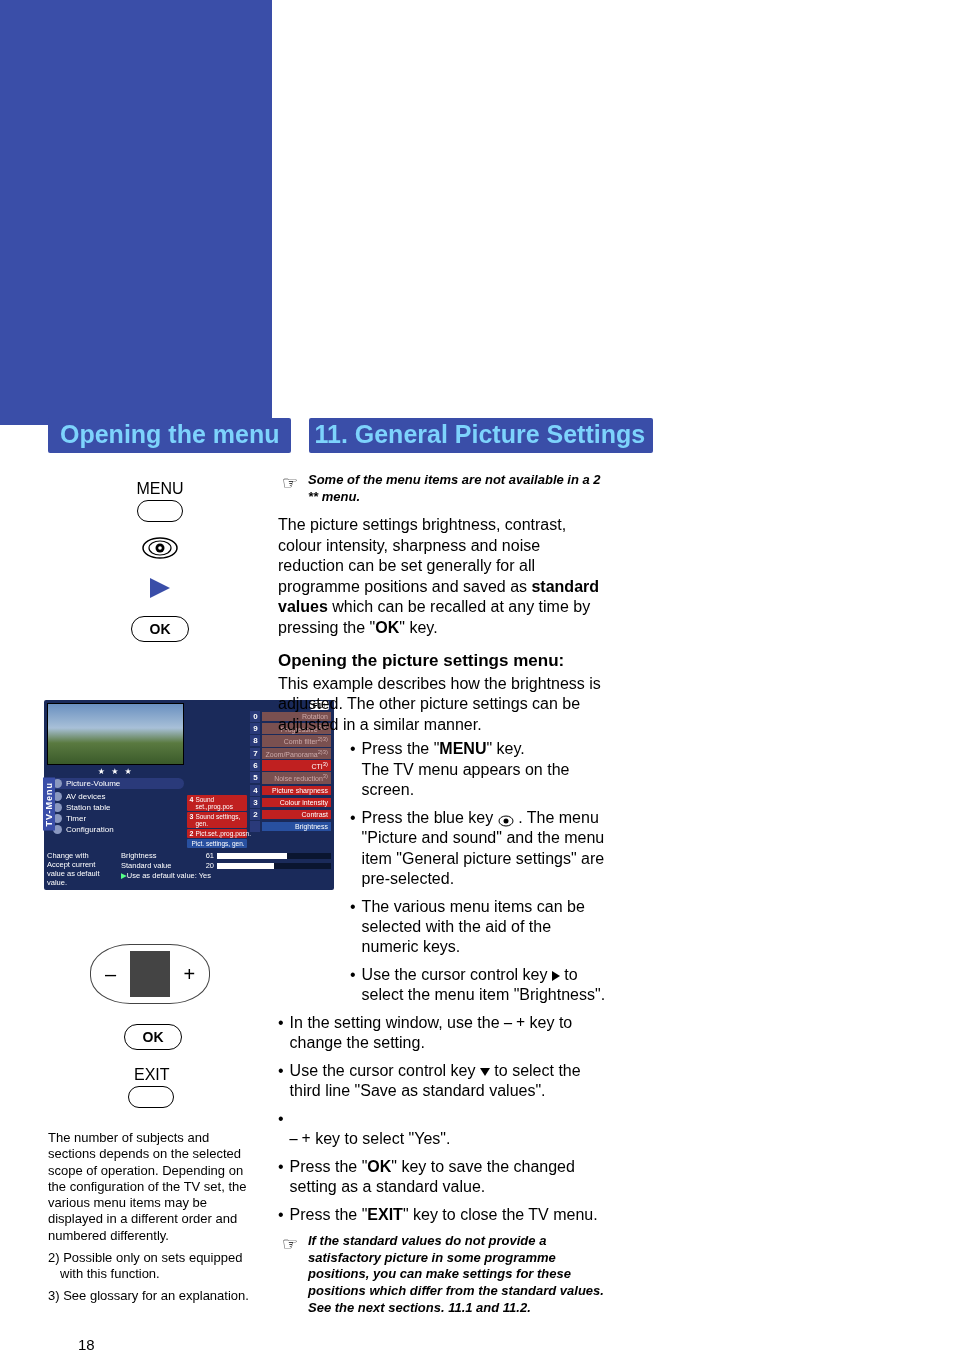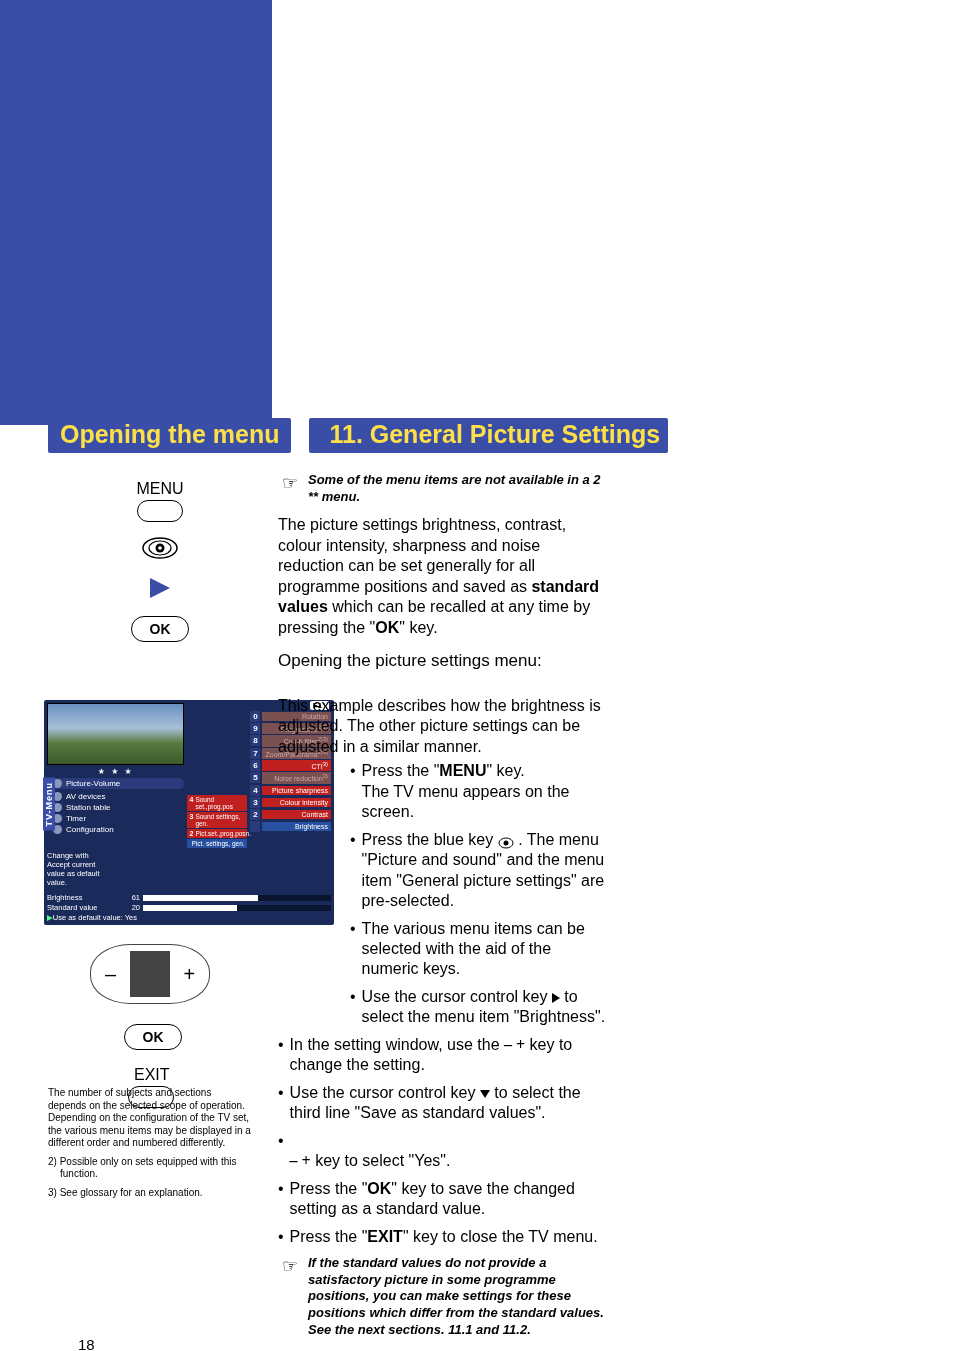--- a/index.html
+++ b/index.html
@@ -21,28 +21,28 @@
   }
   .header-row {
     position: absolute;
     top: 418px; left: 48px;
     display: flex;
     align-items: flex-end;
     gap: 18px;
   }
   .header-pill {
     background: #3a4ea8;
-    color: #fde047;
+    color: #7dd3fc;
     font-weight: 600;
     padding: 2px 12px 4px 12px;
     border-radius: 2px;
     white-space: nowrap;
   }
   .header-left { font-size: 25px; }
-  .header-right { font-size: 25px; padding-left: 20px; padding-right: 8px; }
+  .header-right { font-size: 25px; padding-left: 5px; padding-right: 8px; }
 
   
   .left-col {
     position: absolute;
     left: 48px; top: 480px;
     width: 224px;
   }
   .menu-label { text-align: center; font-size: 16px; margin-bottom: 2px; }
   .pill {
     width: 46px; height: 22px;
@@ -127,21 +127,21 @@
   .osd-num-list { display: flex; flex-direction: column; gap: 1px; margin-top: 8px; }
   .osd-num-row { display: flex; align-items: center; gap: 2px; }
   .osd-num-box { width: 10px; height: 11px; background: #2a3a7a; color: #fff; display: flex; align-items: center; justify-content: center; font-size: 8px; font-weight: 700; }
   .osd-num-label { flex: 1; background: #c02020; color: #fff; font-size: 7px; padding: 1px 3px; text-align: right; }
   .osd-num-label.dim { background: #7a5050; color: #caa; }
   .osd-num-label.sel { background: #2850a0; }
   .osd-help {
     margin-top: 3px;
     font-size: 7.5px;
     line-height: 1.2;
-    display: flex; gap: 6px; flex-direction: column;
+    display: flex; gap: 6px;
   }
   .osd-help-left { width: 68px; }
   .osd-help-right { flex: 1; }
   .osd-slider-row { display: flex; align-items: center; gap: 3px; font-size: 7.5px; margin-bottom: 1px; }
   .osd-slider-label { width: 72px; }
   .osd-slider-val { width: 18px; text-align: right; }
   .osd-slider-bar { flex: 1; height: 6px; background: #0a1530; position: relative; }
   .osd-slider-fill { position: absolute; left: 0; top: 0; bottom: 0; background: #fff; }
   .side-tv-menu {
     position: absolute;
@@ -181,41 +181,41 @@
   .exit-pill {
     position: absolute; left: 128px; top: 1086px;
     width: 46px; height: 22px;
     border: 1.5px solid #000;
     border-radius: 12px;
   }
 
   
   .footnotes {
     position: absolute;
-    left: 48px; top: 1087px;
+    left: 48px; top: 1130px;
     width: 204px;
-    font-size: 10px;
+    font-size: 13px;
     line-height: 1.25;
   }
   .footnotes p { margin-bottom: 6px; }
   .fn-hang { padding-left: 12px; text-indent: -12px; }
 
   
   .content {
     position: absolute;
     left: 278px; top: 472px;
     width: 330px;
     font-size: 16px;
     line-height: 1.28;
   }
   .note-row { display: flex; gap: 6px; margin-bottom: 10px; }
   .note-icon { font-size: 18px; flex-shrink: 0; width: 24px; text-align: center; }
   .note-text { font-style: italic; font-weight: 600; font-size: 13px; }
   .para { margin-bottom: 12px; }
-  .subhead { font-weight: 400; font-size: 17px; margin-bottom: 24px; }
+  .subhead { font-weight: 700; font-size: 17px; margin-bottom: 2px; }
   .bullets { list-style: none; }
   .bullets li { display: flex; gap: 6px; margin-bottom: 7px; }
   .bullets li::before { content: "•"; flex-shrink: 0; }
   .bullets-indent { padding-left: 72px; }
   .bullets-wide li { margin-bottom: 7px; }
   .glyph-inline { display: inline-block; vertical-align: middle; }
   .tri-right {
     display: inline-block;
     width: 0; height: 0;
     border-left: 8px solid #000;

